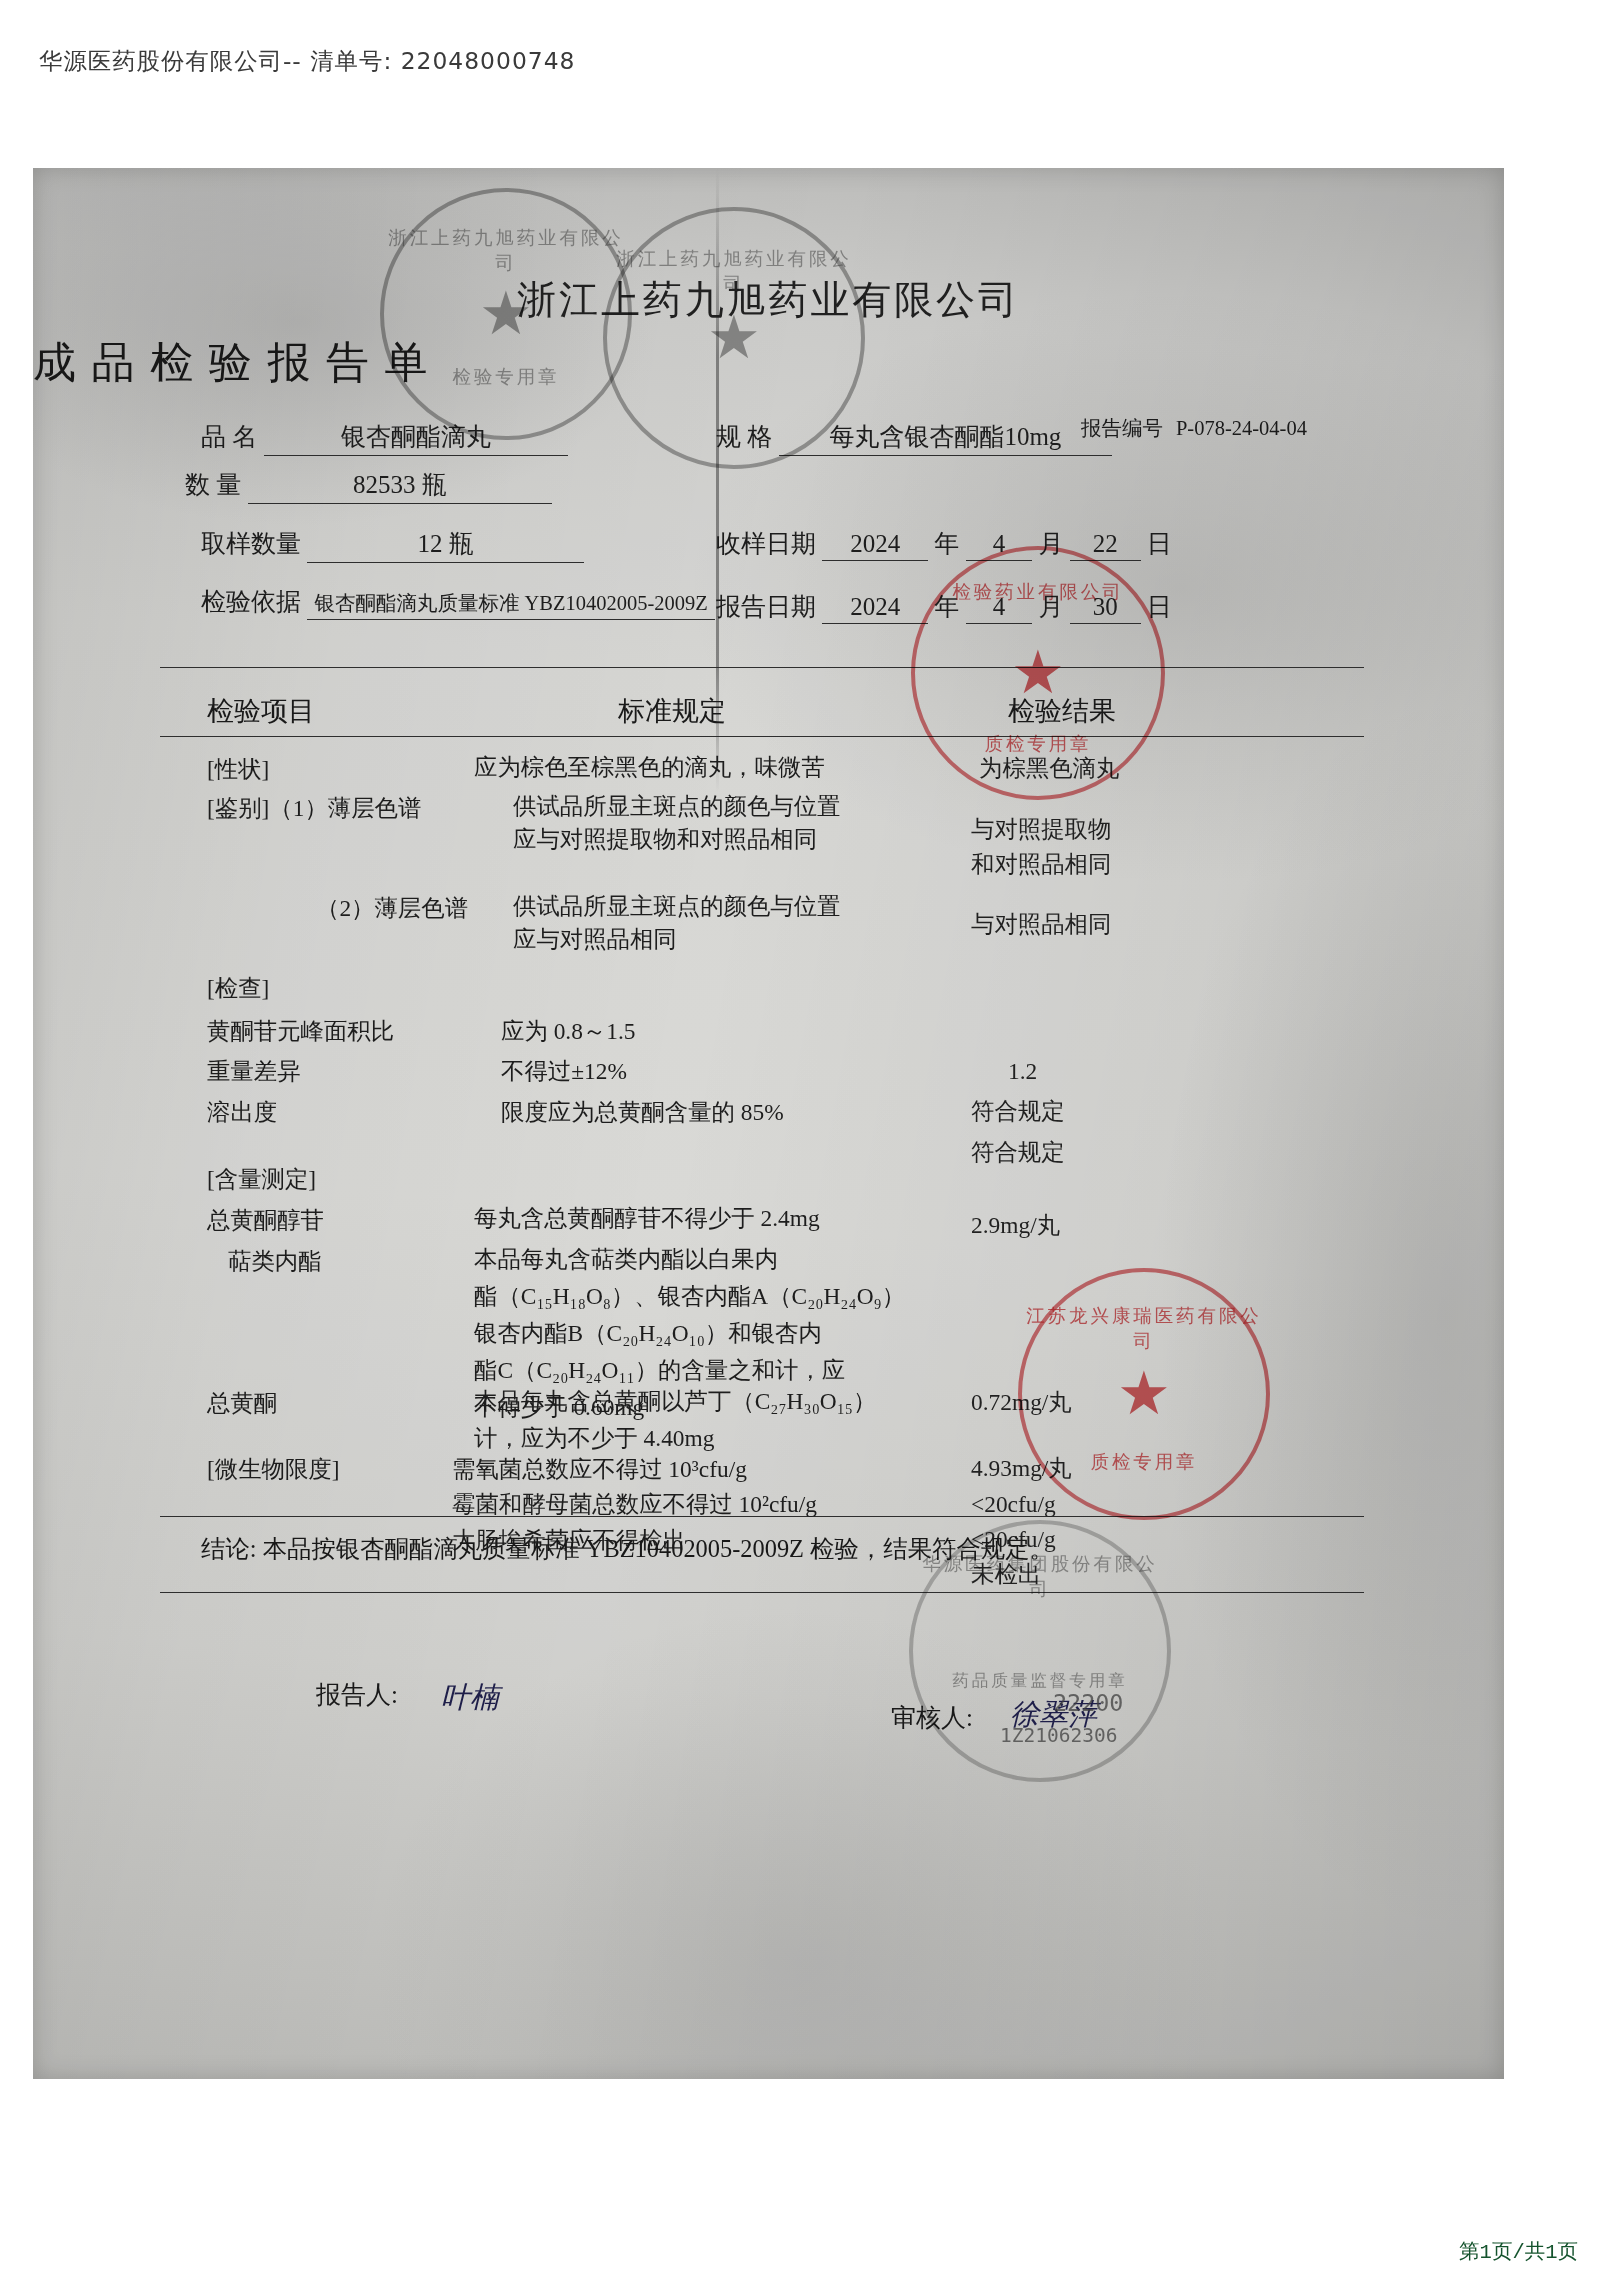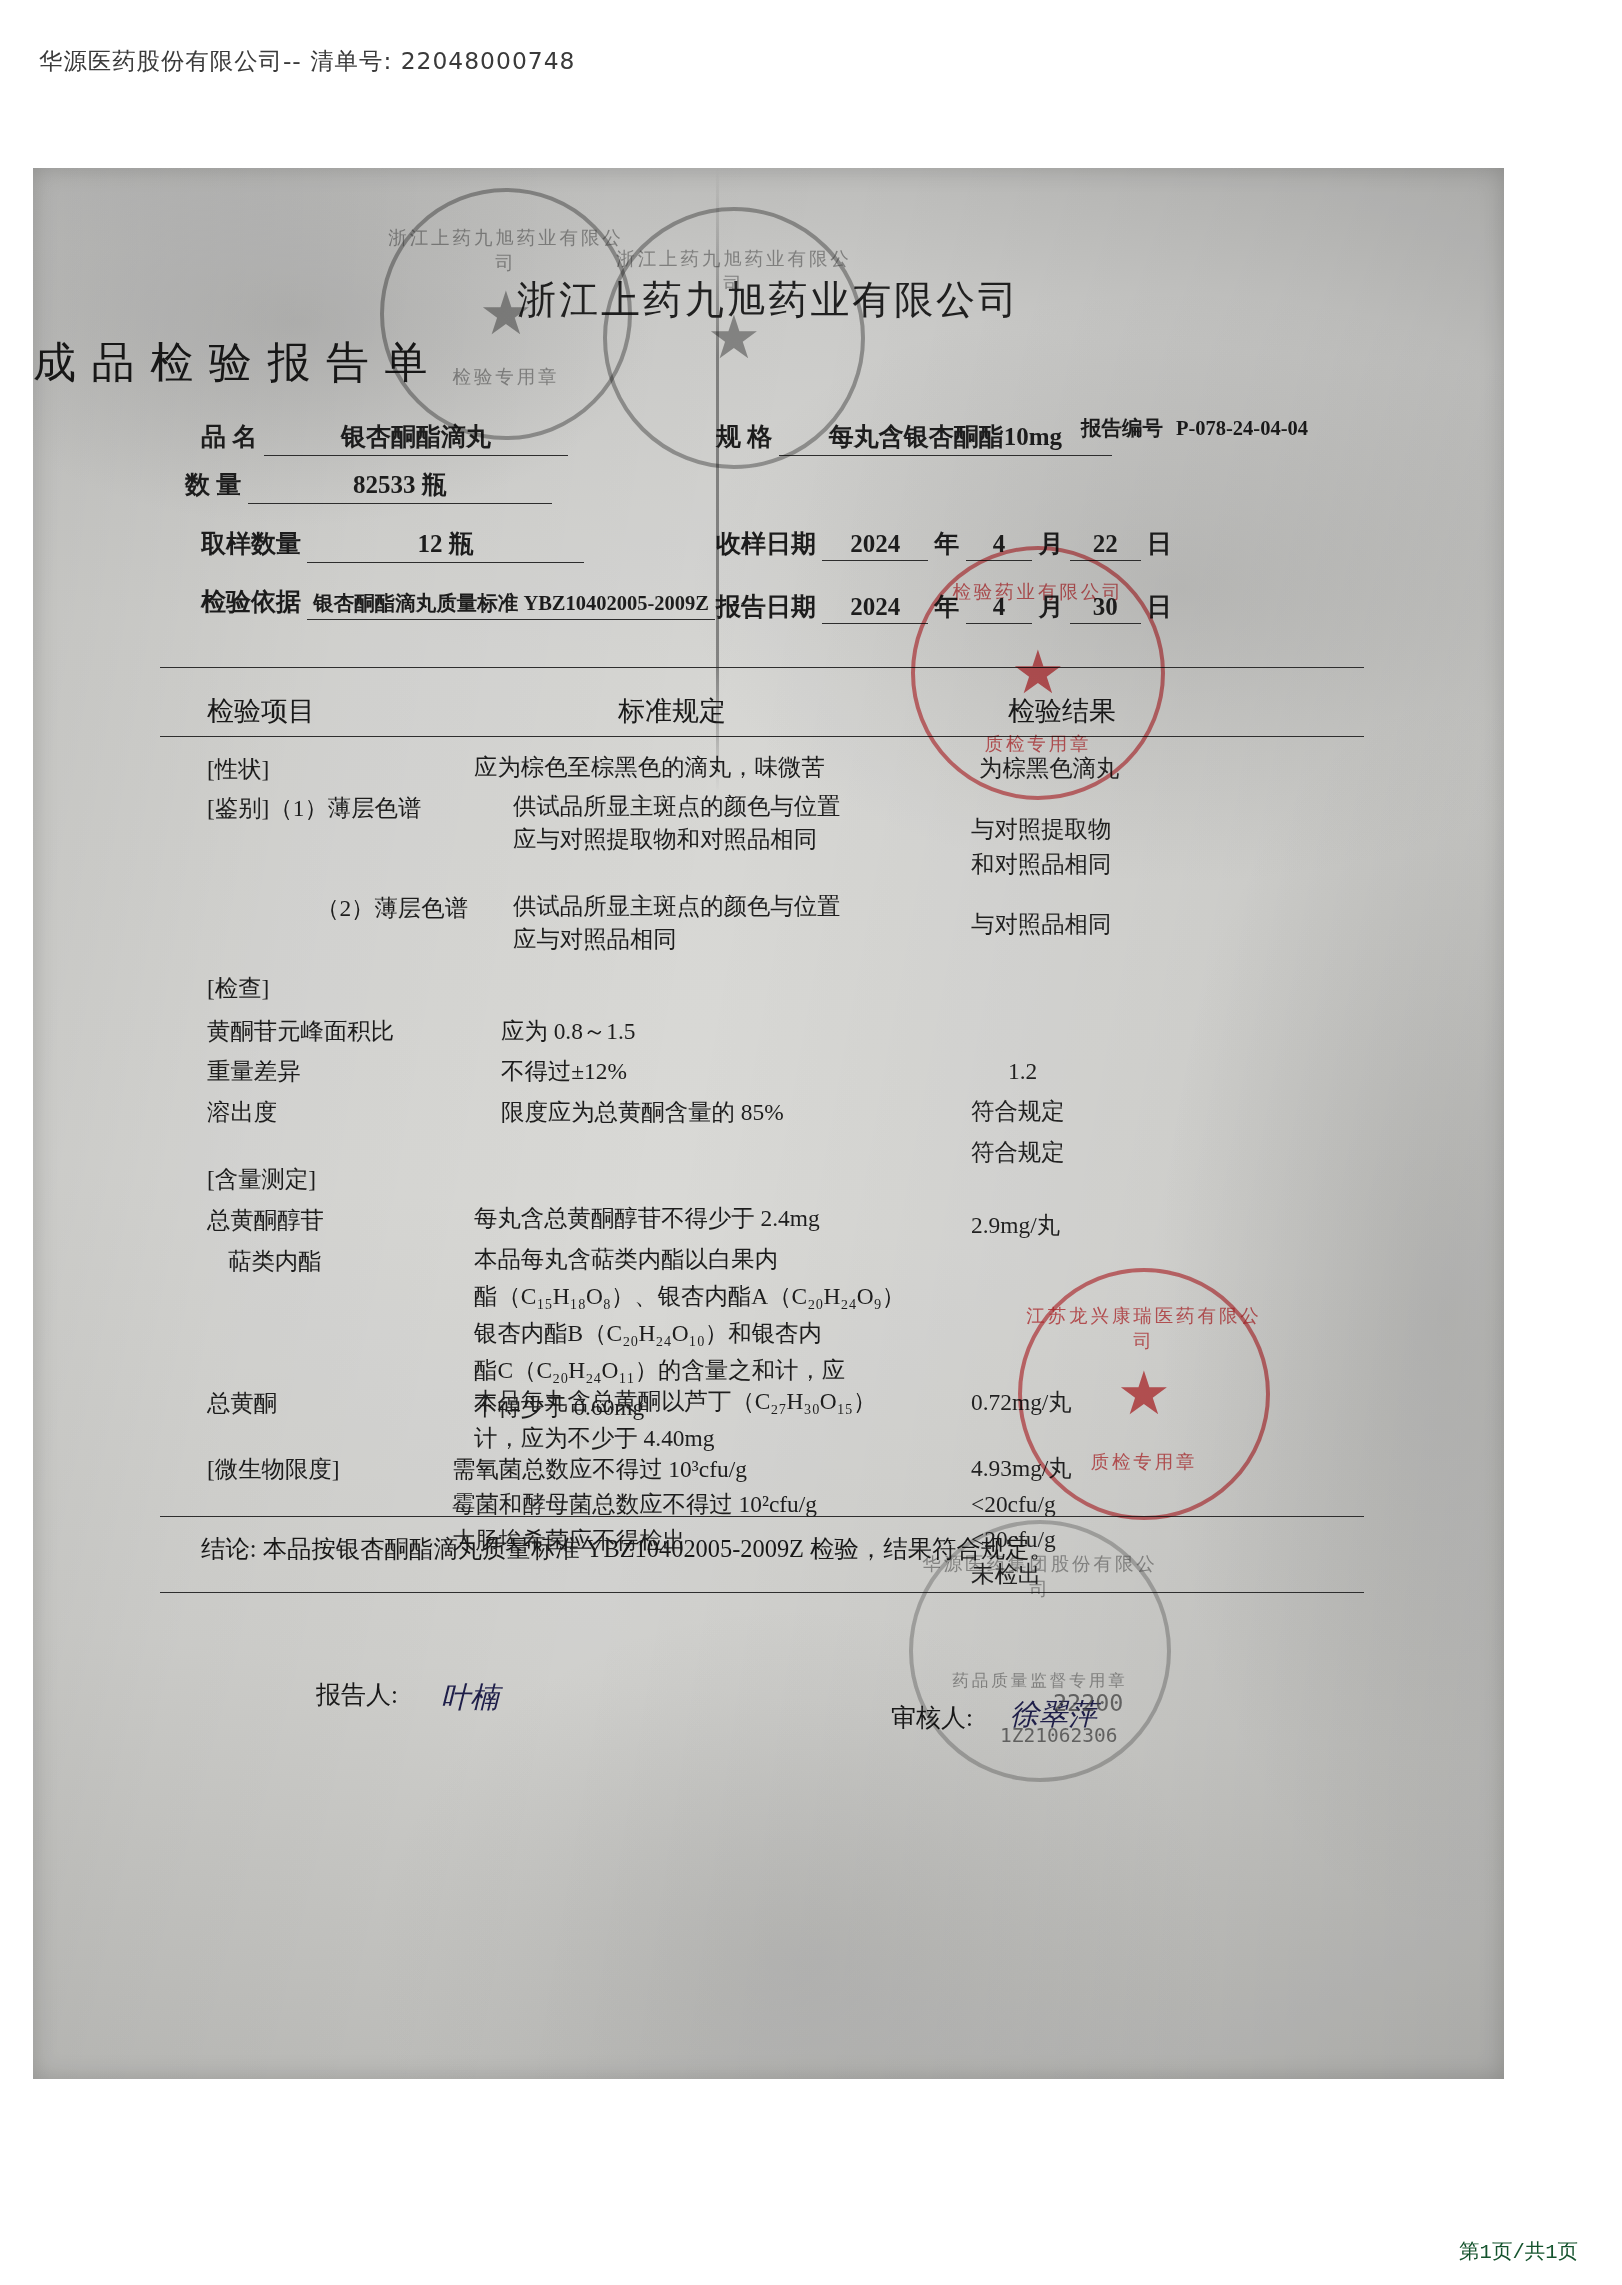--- a/index.html
+++ b/index.html
@@ -95,21 +95,20 @@
     font-size: 43px;
     letter-spacing: 15.6px;
     color: #141414;
   }
 
   
   .field {
     position: absolute;
     font-size: 25px;
     white-space: nowrap;
-    font-weight: bold;
   }
   .label {
     display: inline-block;
     color: #191919;
   }
   .val {
     display: inline-block;
     text-align: center;
     border-bottom: 1.6px solid #2a2a2a;
     padding: 0 5.9px 2px 5.9px;

